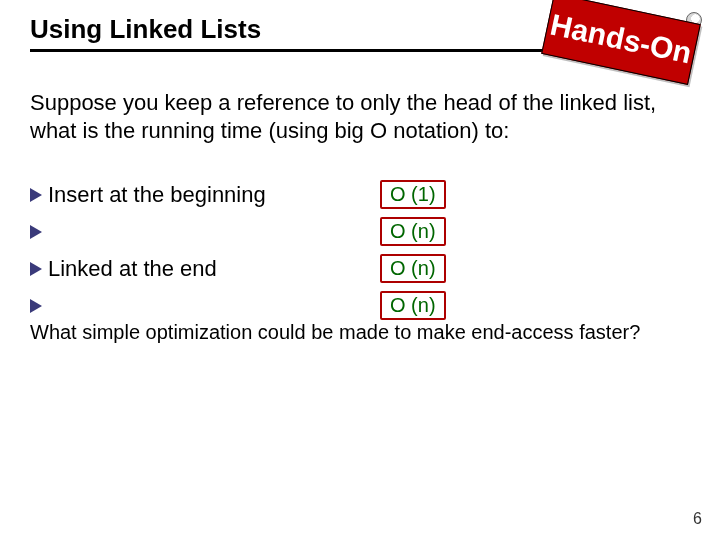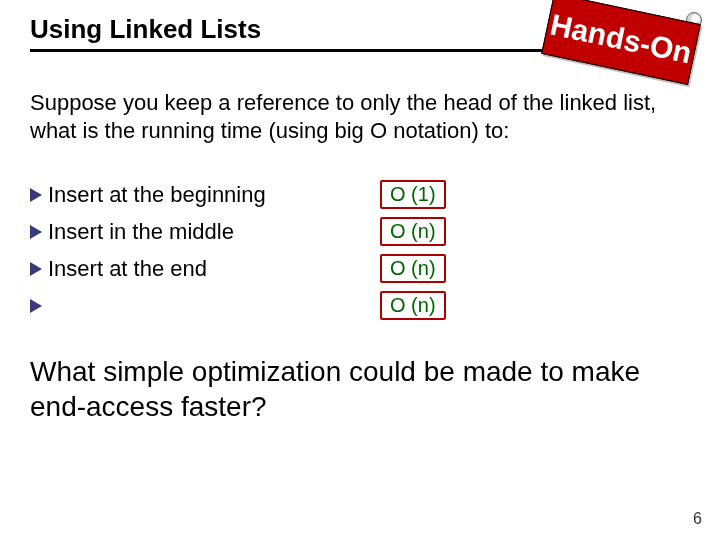--- a/index.html
+++ b/index.html
@@ -33,21 +33,21 @@
   }
   .ans {
     display: inline-block;
     border: 2px solid #ad0000;
     color: #006600;
     font-size: 20px;
     padding: 1px 8px;
     border-radius: 2px;
     background: #fff;
   }
-  .followup { margin-top: 34px; font-size: 28px; line-height: 1.25; max-width: 660px; }
+  .followup { font-size: 20px; line-height: 1.25; max-width: 660px; }
   .pagenum { position: absolute; right: 18px; bottom: 12px; font-size: 16px; color: #333; }
   .corner-dot {
     position: absolute; top: 12px; right: 18px;
     width: 16px; height: 16px;
     border: 1.5px solid #666; border-radius: 50%;
     background: radial-gradient(circle at 60% 40%, #fff 0 35%, #d6d6d6 36% 100%);
   }
 </style>
 </head>
 <body>
@@ -71,29 +71,28 @@
     <div class="q">
       <span class="arrow"></span>
       <span>Insert at the beginning</span>
     </div>
     <div>
       <span class="ans">O (1)</span>
     </div>
 
     <div class="q">
       <span class="arrow"></span>
-      <span>Insert in the middle</span>
     </div>
     <div>
       <span class="ans">O (n)</span>
     </div>
 
     <div class="q">
       <span class="arrow"></span>
-      <span>Insert at the end</span>
+      <span>Linked at the end</span>
     </div>
     <div>
       <span class="ans">O (n)</span>
     </div>
 
     <div class="q">
       <span class="arrow"></span>
     </div>
     <div>
       <span class="ans">O (n)</span>

